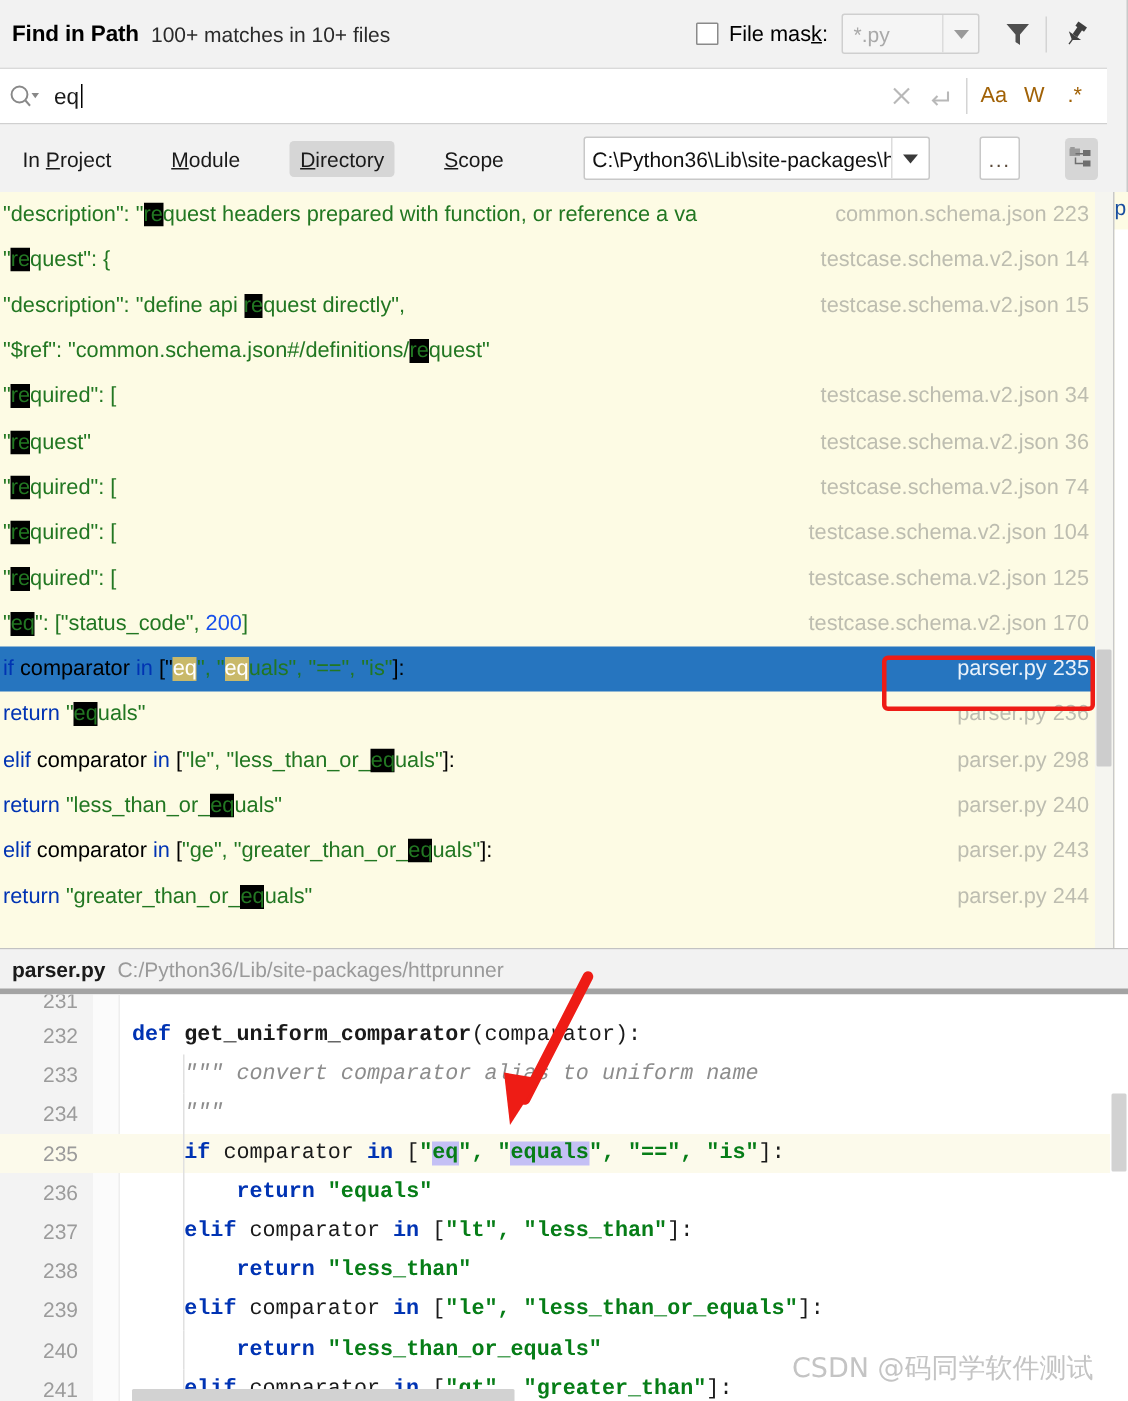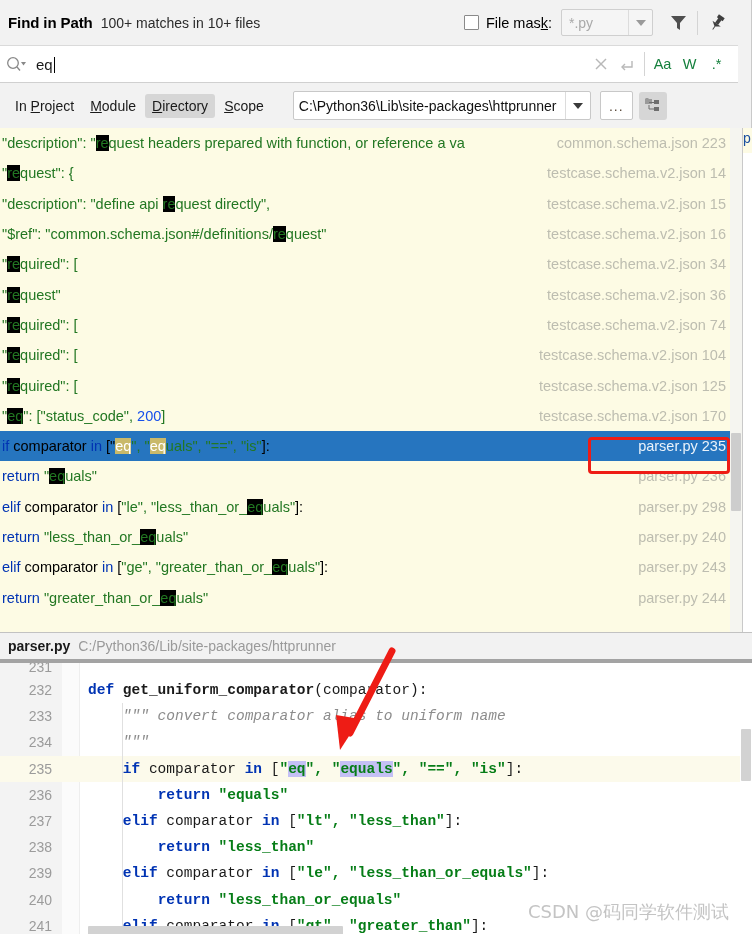--- a/index.html
+++ b/index.html
@@ -90,30 +90,31 @@
   }
   .search-spacer { flex: 1 1 auto; }
   .sr-icon {
     width: 26px; height: 30px;
     display: flex; align-items: center; justify-content: center;
     color: #b4b4b4; font-size: 16px;
   }
   .toggle-txt {
     width: 27px; height: 28px;
     display: flex; align-items: center; justify-content: center;
-    font-size: 14.5px; color: #15803d;
+    font-size: 14.5px; color: #a16207;
   }
 
   
   .scoperow {
     position: absolute; left: 0; top: 83px;
     width: 738px; height: 45px;
     background: #f2f2f2;
     display: flex; align-items: center;
     padding: 0 6px 0 8px;
+    gap: 24px;
   }
   .scope-tab {
     font-size: 14px; color: #1a1a1a;
     padding: 4px 7px; border-radius: 3px; margin-right: 2px;
     white-space: nowrap;
   }
   .scope-tab u { text-decoration: underline; }
   .scope-tab.sel { background: #d6d6d6; }
   .path-box {
     margin-left: 20px;
@@ -407,21 +408,20 @@
       <div class="res-row">
         <span class="res-text"><span class="g">"</span><span class="g hl">re</span><span class="g">quest": {</span></span>
         <span class="res-meta">testcase.schema.v2.json 14</span>
       </div>
       <div class="res-row">
         <span class="res-text"><span class="g">"description": "define api </span><span class="g hl">re</span><span class="g">quest directly",</span></span>
         <span class="res-meta">testcase.schema.v2.json 15</span>
       </div>
       <div class="res-row">
         <span class="res-text"><span class="g">"$ref": "common.schema.json#/definitions/</span><span class="g hl">re</span><span class="g">quest"</span></span>
-        <span class="res-meta">testcase.schema.v2.json 16</span>
       </div>
       <div class="res-row">
         <span class="res-text"><span class="g">"</span><span class="g hl">re</span><span class="g">quired": [</span></span>
         <span class="res-meta">testcase.schema.v2.json 34</span>
       </div>
       <div class="res-row">
         <span class="res-text"><span class="g">"</span><span class="g hl">re</span><span class="g">quest"</span></span>
         <span class="res-meta">testcase.schema.v2.json 36</span>
       </div>
       <div class="res-row">

